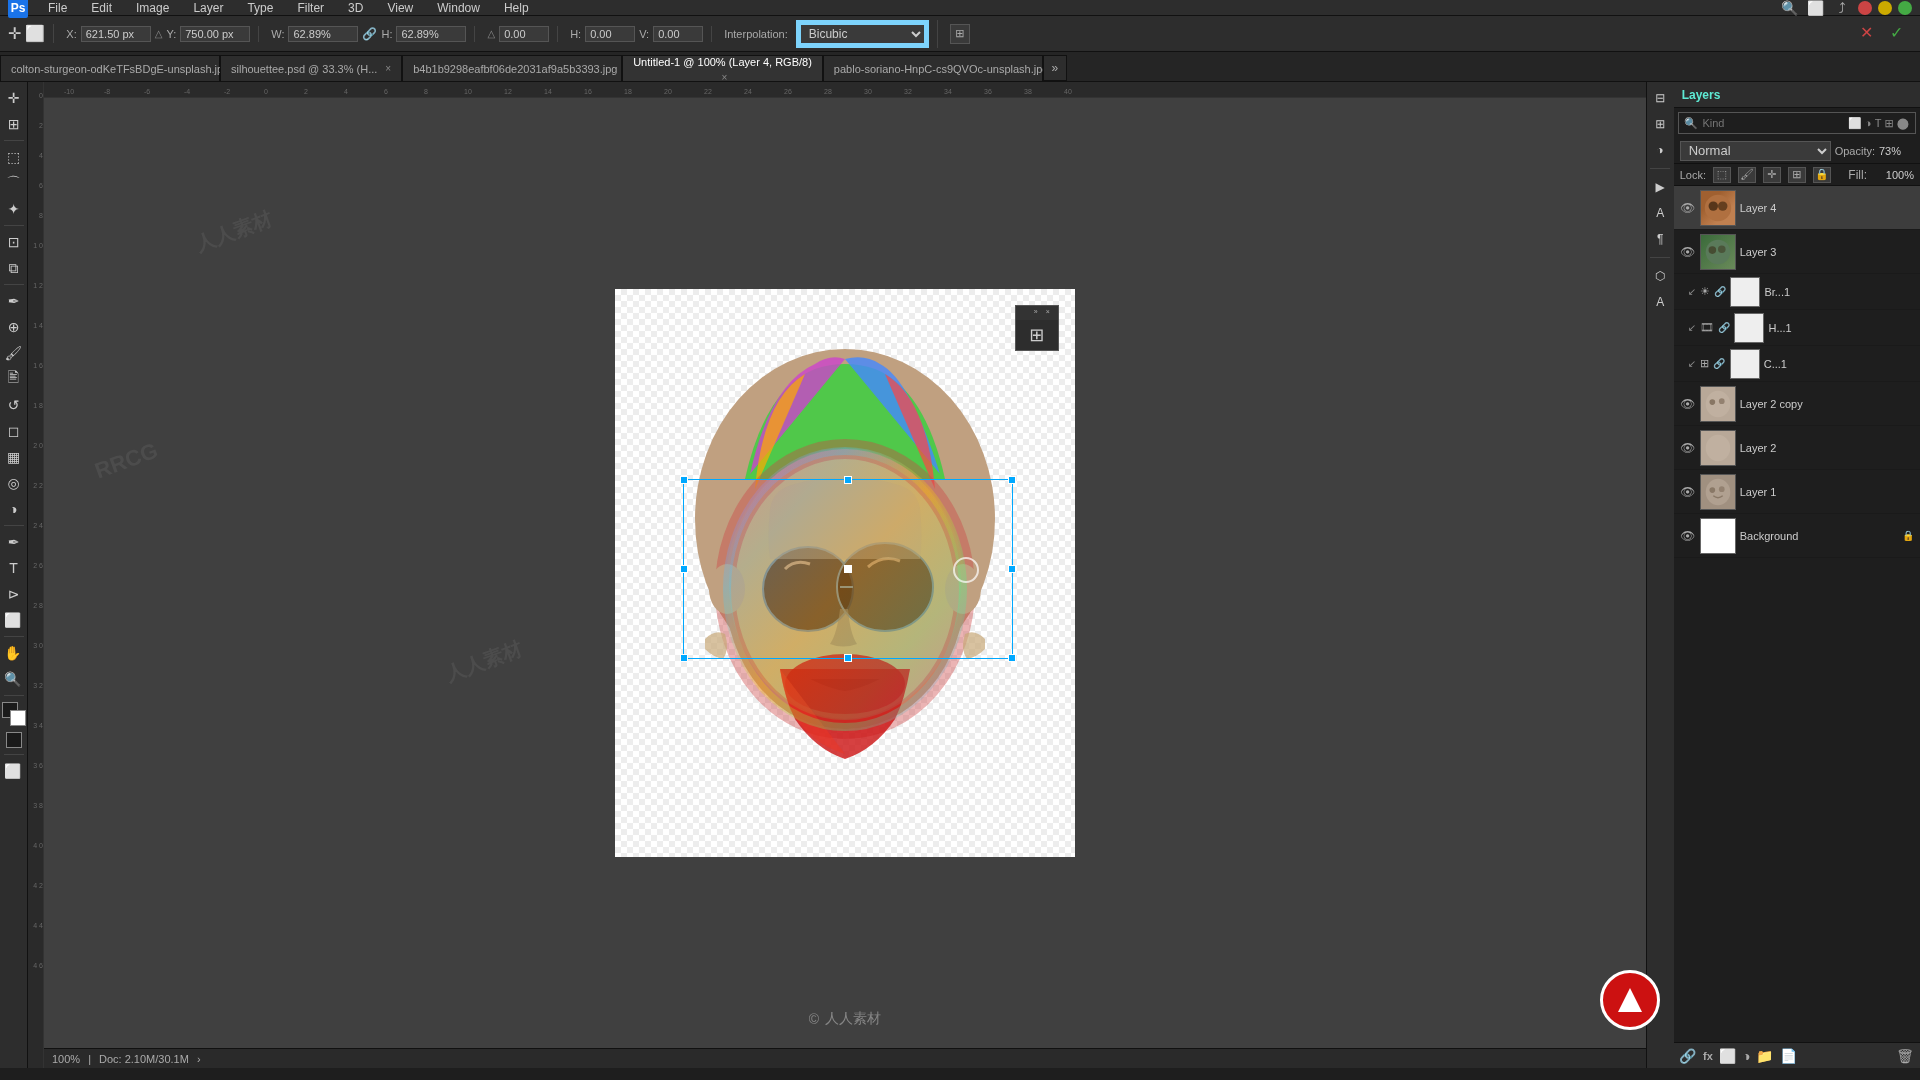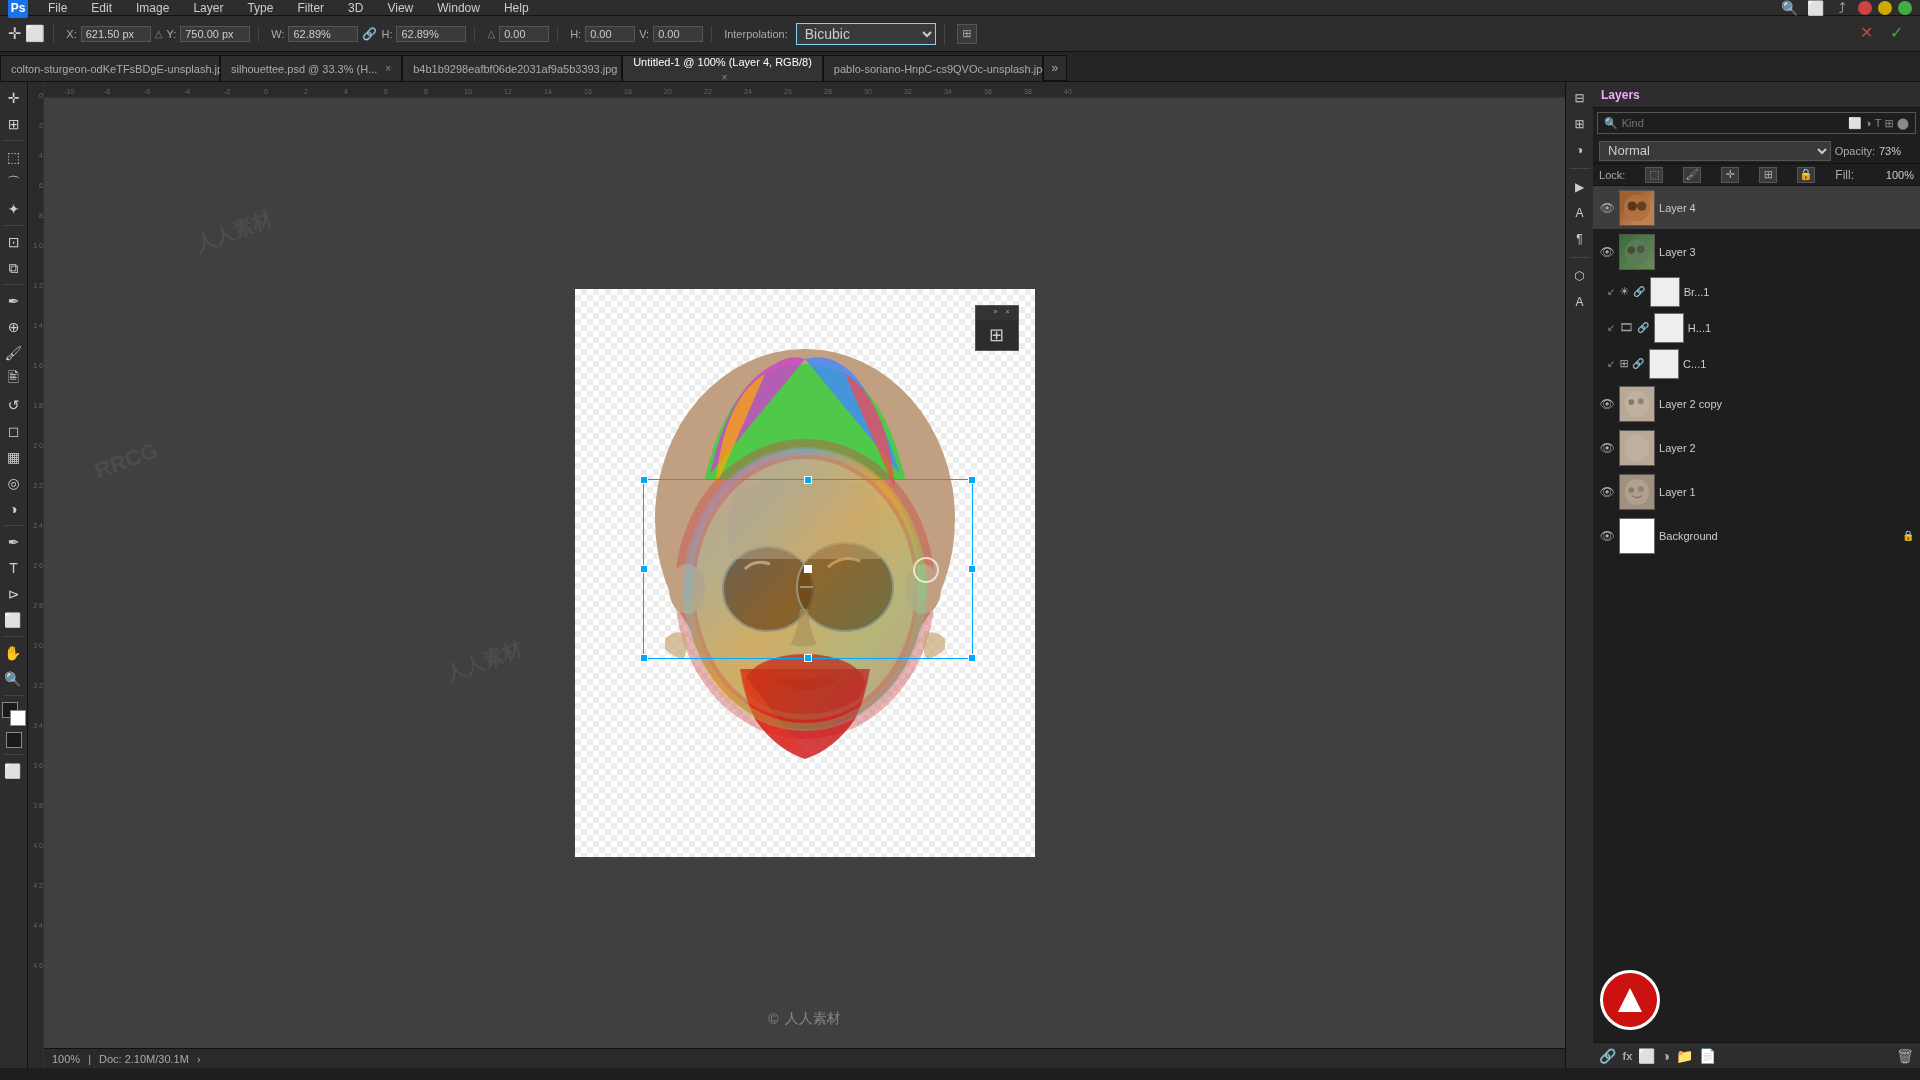--- a/index.html
+++ b/index.html
@@ -14,21 +14,21 @@
 
     
     #options-bar {
       width: 100%; height: 36px; background: #2d2d2d; display: flex; align-items: center;
       padding: 0 8px; gap: 8px; border-bottom: 1px solid #111;
     }
     .opt-group { display: flex; align-items: center; gap: 4px; border-right: 1px solid #444; padding-right: 8px; margin-right: 4px; }
     .opt-label { font-size: 11px; color: #aaa; }
     .opt-value { font-size: 11px; color: #ccc; background: #3a3a3a; border: 1px solid #555; padding: 1px 4px; width: 70px; }
     .interpolation-label { font-size: 11px; color: #aaa; margin-right: 4px; }
-    .interpolation-select { font-size: 14px; background: #3a3a3a; border: 1px solid #7dd3fc; color: #ccc; padding: 1px 4px; }
+    .interpolation-select { font-size: 12px; background: #3a3a3a; border: 5px solid #7dd3fc; color: #ccc; padding: 1px 4px; }
     .check-btn { width: 22px; height: 22px; background: transparent; border: none; color: #ccc; cursor: pointer; font-size: 16px; }
 
     
     #tabs-bar {
       width: 100%; height: 30px; background: #252525; display: flex; align-items: flex-end;
       border-bottom: 1px solid #111; overflow: hidden;
     }
     .tab {
       height: 26px; padding: 0 10px; background: #2d2d2d; border: 1px solid #111;
       border-bottom: none; color: #aaa; font-size: 11px; display: flex; align-items: center;
@@ -148,21 +148,21 @@
 
     
     #layers-panel {
       flex: 1; display: flex; flex-direction: column; overflow: hidden;
     }
     #layers-header {
       height: 26px; background: #2d2d2d; display: flex; align-items: center;
       padding: 0 8px; border-bottom: 1px solid #111;
     }
     #layers-title {
-      font-size: 12px; color: #f0abfc; font-weight: bold; flex: 1;
+      font-size: 12px; color: #5eead4; font-weight: bold; flex: 1;
     }
     #layers-search {
       height: 22px; background: #1e1e1e; border: 1px solid #555;
       display: flex; align-items: center; padding: 0 6px; gap: 4px; margin: 4px;
     }
     .search-input {
       flex: 1; background: transparent; border: none; color: #aaa; font-size: 11px; outline: none;
     }
     .search-icons { display: flex; gap: 3px; }
     .search-icon-btn { font-size: 11px; color: #888; cursor: pointer; }
@@ -170,21 +170,21 @@
       padding: 2px 6px; display: flex; align-items: center; gap: 4px; height: 26px;
       border-bottom: 1px solid #111;
     }
     .blend-select {
       flex: 1; height: 20px; background: #3a3a3a; border: 1px solid #555; color: #ccc;
       font-size: 13px; padding: 0 4px;
     }
     .opacity-label { font-size: 11px; color: #aaa; }
     .opacity-value { font-size: 11px; color: #ccc; width: 35px; }
     #layers-lock-row {
-      padding: 2px 6px; display: flex; align-items: center; gap: 20px; height: 22px;
+      padding: 2px 6px; display: flex; align-items: center; gap: 7px; height: 22px;
       border-bottom: 1px solid #111;
     }
     .lock-label { font-size: 11px; color: #aaa; }
     .lock-btn { font-size: 11px; color: #aaa; cursor: pointer; background: #3a3a3a; border: 1px solid #555; width: 18px; height: 16px; display: flex; align-items: center; justify-content: center; }
     .fill-label { font-size: 12px; color: #aaa; margin-left: auto; }
     .fill-value { font-size: 11px; color: #ccc; width: 40px; text-align: right; }
 
     
     #layers-list { flex: 1; overflow-y: auto; overflow-x: hidden; }
     .layer-item {

